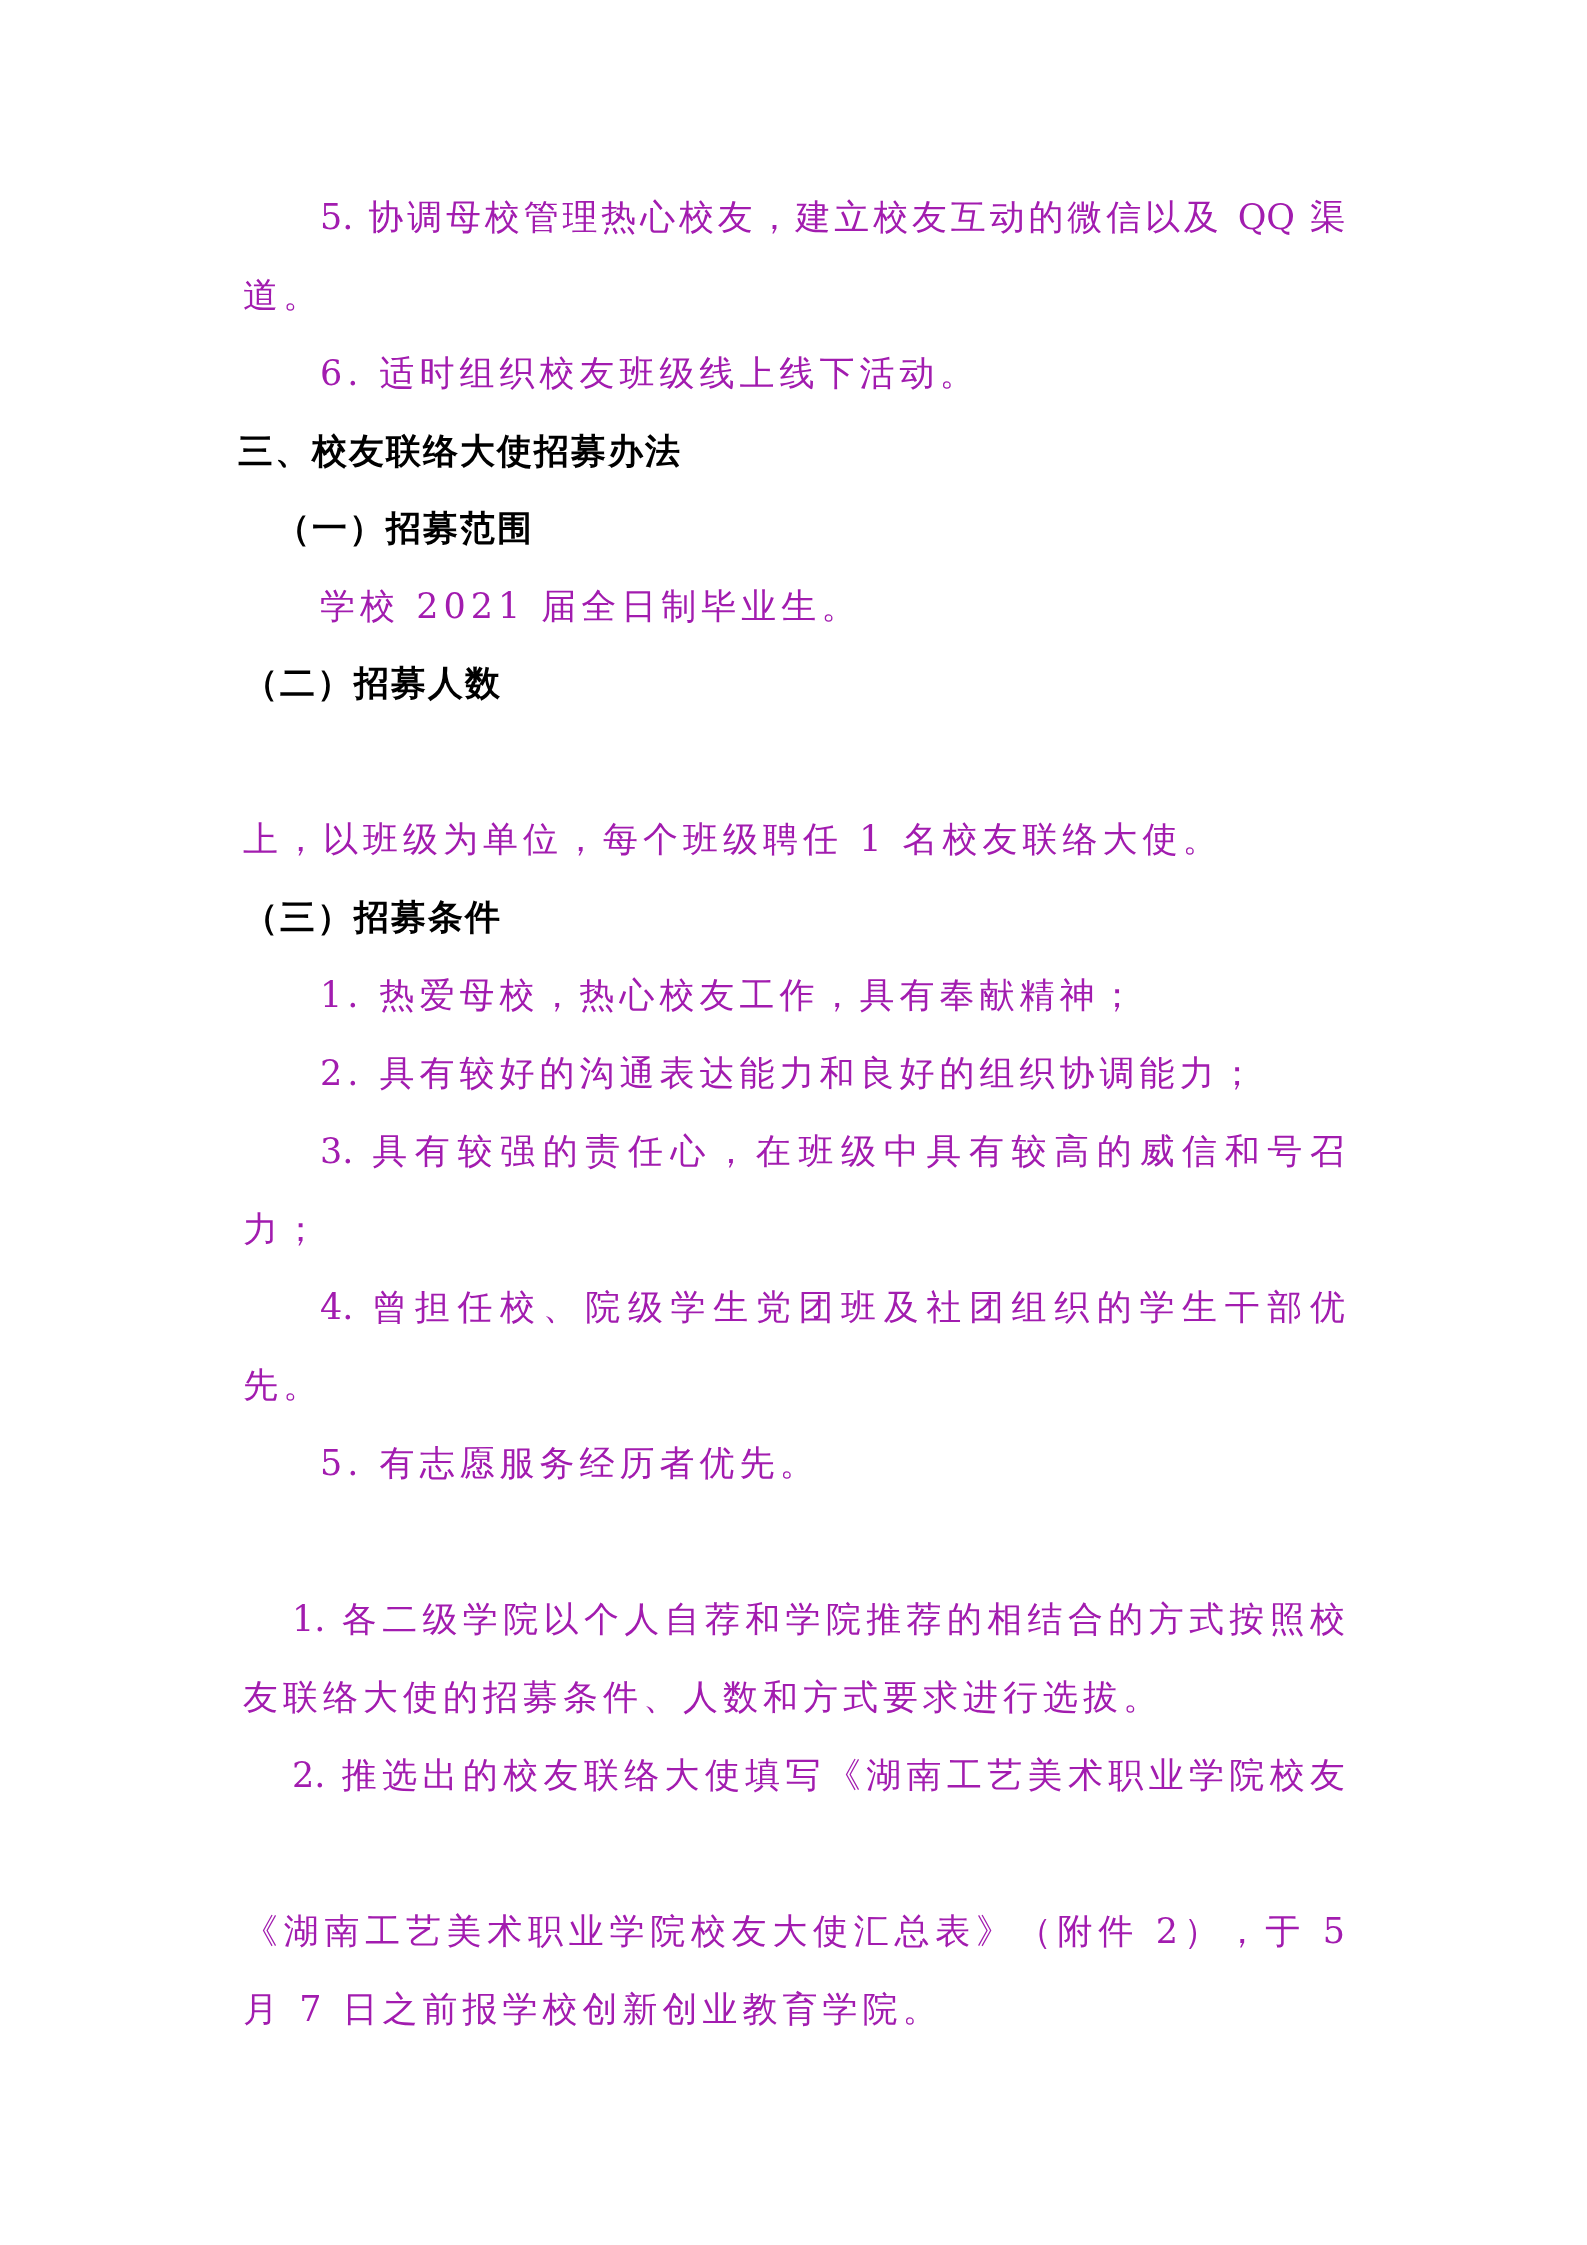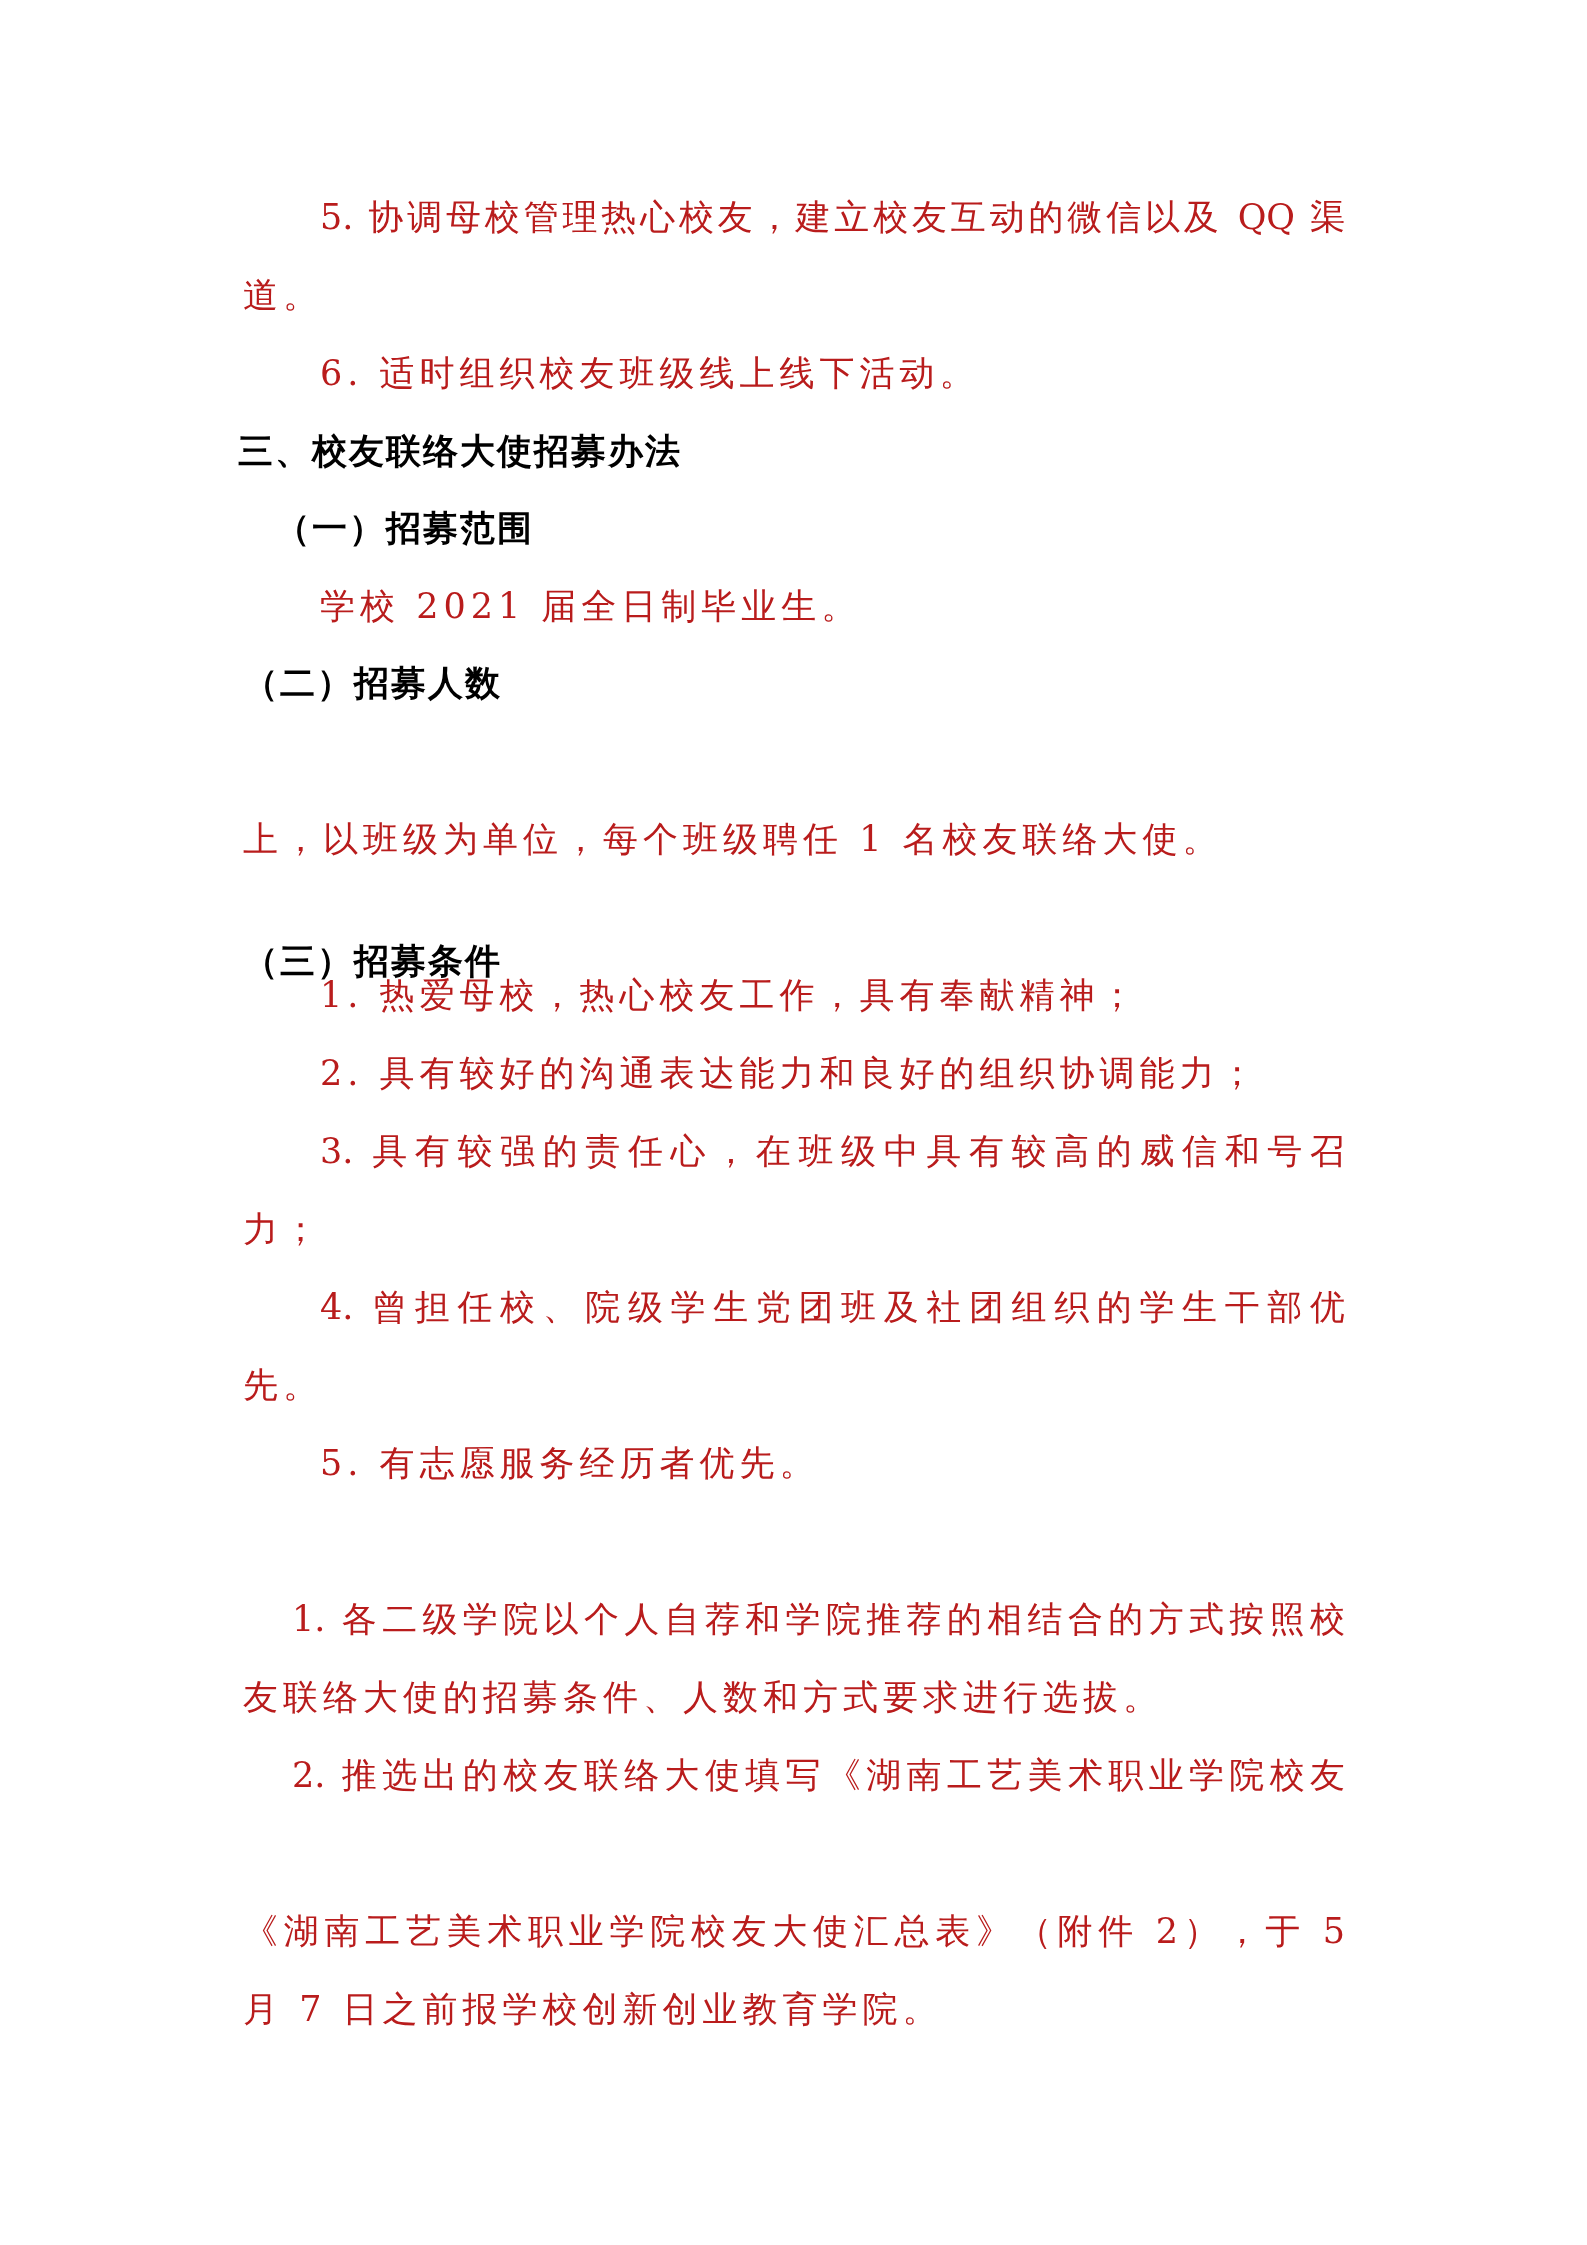--- a/index.html
+++ b/index.html
@@ -6,21 +6,21 @@
   body { width: 1587px; height: 2245px; position: relative; overflow: hidden; }
   .page { position: absolute; left: 0; top: 0; width: 1587px; height: 2245px; background: #ffffff; }
   .line {
     position: absolute;
     left: 243px;
     width: 1102px;
     height: 50px;
     line-height: 50px;
     font-family: "DejaVu Serif", "Liberation Serif", serif;
     font-size: 35px;
-    color: #b91c1c;
+    color: #a21caf;
     white-space: nowrap;
     letter-spacing: 5px;
   }
   .line.indent { left: 320px; width: 1025px; }
   .line.indent-sm { left: 292px; width: 1053px; }
   .line.justify { text-align: justify; text-align-last: justify; letter-spacing: 0; }
   .heading {
     font-family: Liberation Sans, sans-serif;
     font-weight: bold;
     letter-spacing: 2px;
@@ -38,21 +38,21 @@
   <div class="line indent" style="top:348px;">6. 适时组织校友班级线上线下活动。</div>
 
   <div class="line heading" style="top:426px; left:238px;">三、校友联络大使招募办法</div>
 
   <div class="line heading sub" style="top:503px;margin-left:32px;">（一）招募范围</div>
   <div class="line indent" style="top:581px;">学校 2021 届全日制毕业生。</div>
 
   <div class="line heading sub" style="top:658px;">（二）招募人数</div>
   <div class="line" style="top:814px;">上，以班级为单位，每个班级聘任 1 名校友联络大使。</div>
 
-  <div class="line heading sub" style="top:892px;margin-top:44px;">（三）招募条件</div>
+  <div class="line heading sub" style="top:892px;">（三）招募条件</div>
   <div class="line indent" style="top:970px;">1. 热爱母校，热心校友工作，具有奉献精神；</div>
   <div class="line indent" style="top:1048px;">2. 具有较好的沟通表达能力和良好的组织协调能力；</div>
   <div class="line indent justify" style="top:1126px;">3. 具有较强的责任心，在班级中具有较高的威信和号召</div>
   <div class="line" style="top:1204px;">力；</div>
   <div class="line indent justify" style="top:1282px;">4. 曾担任校、院级学生党团班及社团组织的学生干部优</div>
   <div class="line" style="top:1360px;">先。</div>
   <div class="line indent" style="top:1438px;">5. 有志愿服务经历者优先。</div>
 
   <div class="line indent-sm justify" style="top:1594px;">1. 各二级学院以个人自荐和学院推荐的相结合的方式按照校</div>
   <div class="line" style="top:1672px;">友联络大使的招募条件、人数和方式要求进行选拔。</div>

